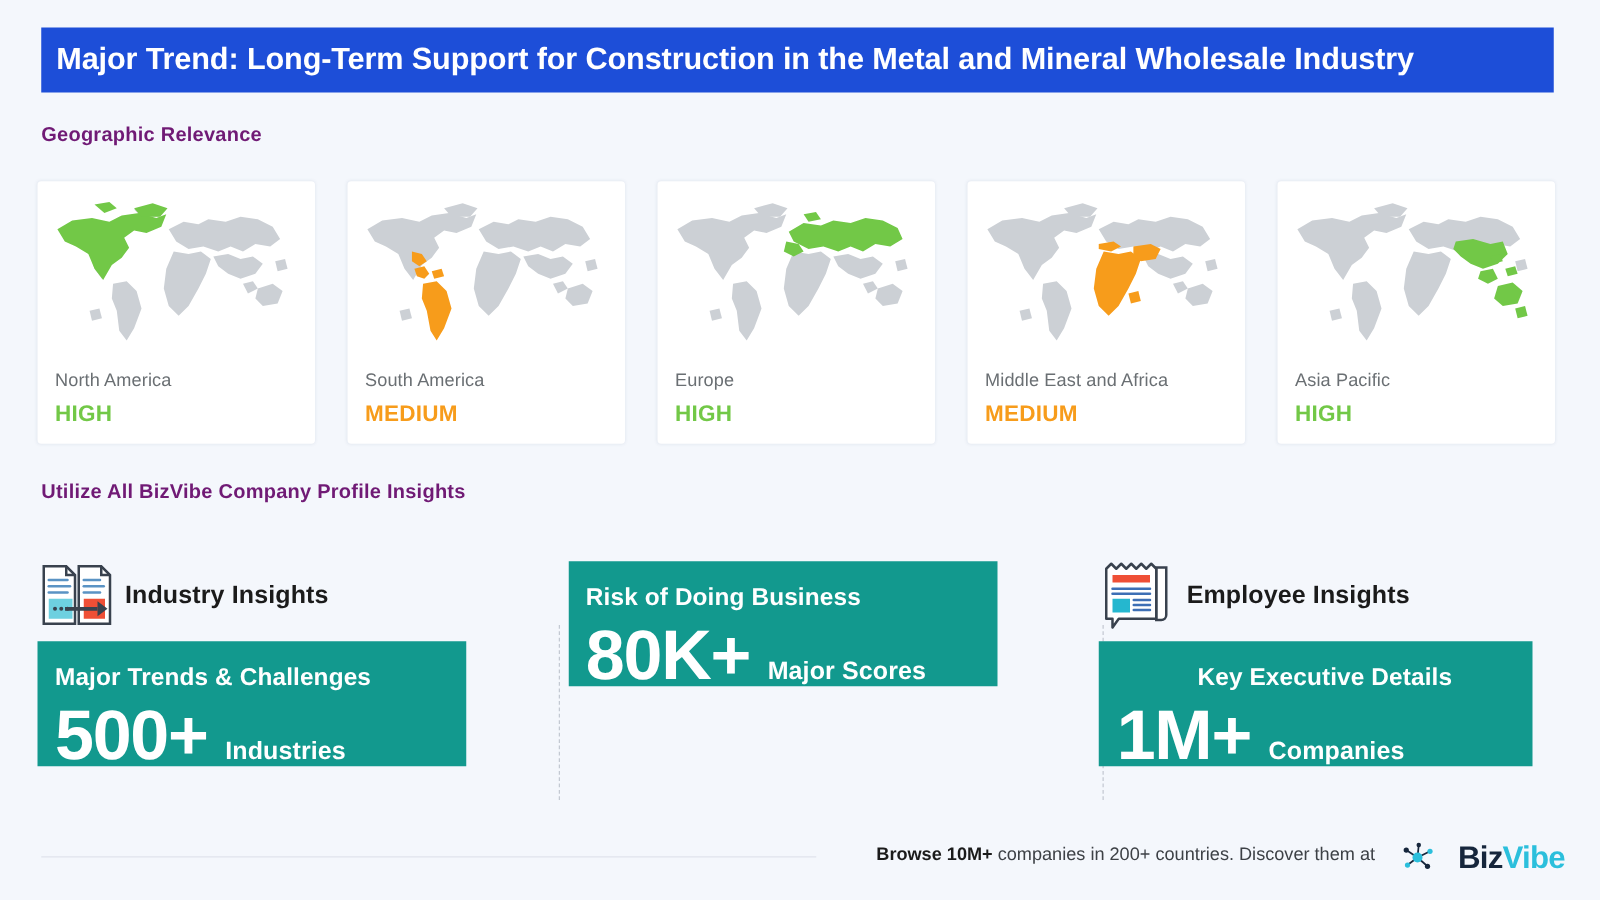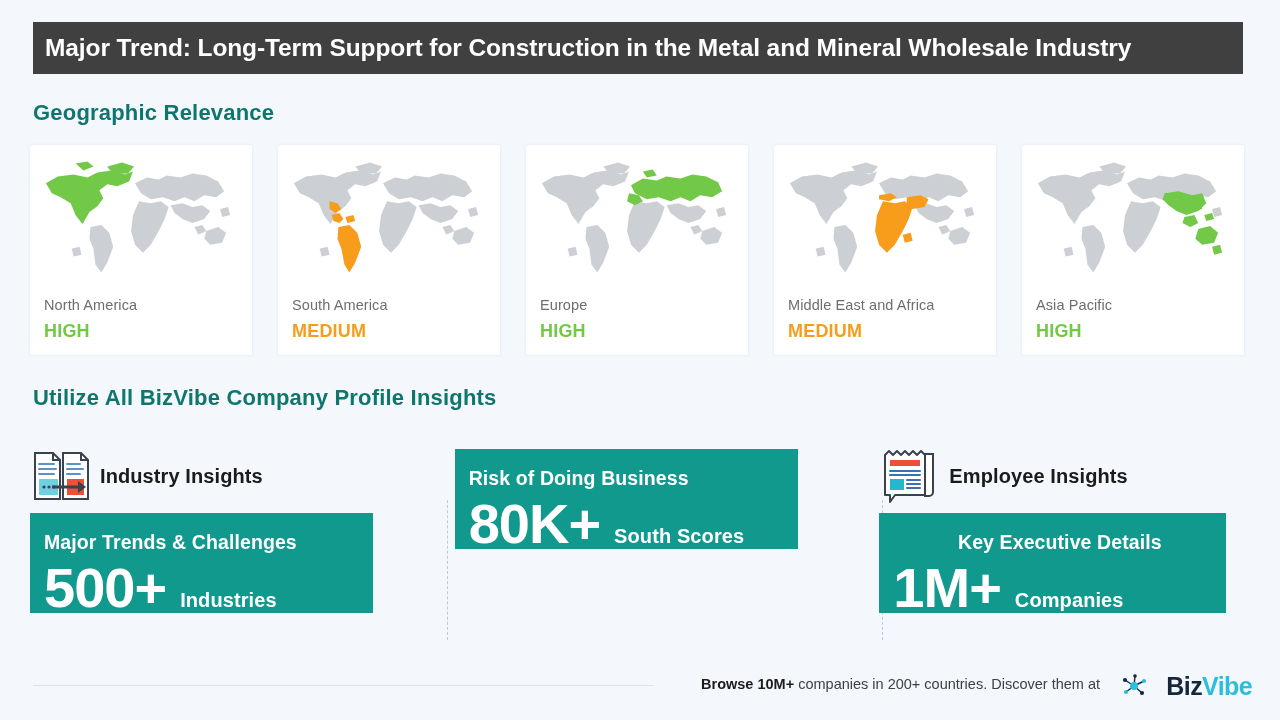--- a/index.html
+++ b/index.html
@@ -15,42 +15,42 @@
     position: relative;
   }
 
   
   .banner {
     position: absolute;
     left: 33px;
     top: 22px;
     width: 1210px;
     height: 52px;
-    background: #404040;
+    background: #1d4ed8;
     display: flex;
     align-items: center;
     box-sizing: border-box;
     padding: 0 12px;
   }
   .banner-title {
     color: #ffffff;
     font-size: 24.5px;
     font-weight: bold;
     letter-spacing: -0.1px;
     white-space: nowrap;
     font-family: "Liberation Sans", sans-serif;
   }
 
   
   .section-heading {
     position: absolute;
     left: 33px;
-    font-size: 22px;
-    font-weight: bold;
-    color: #0f766e;
+    font-size: 16px;
+    font-weight: bold;
+    color: #701a75;
     letter-spacing: 0.2px;
   }
   #geo-heading { top: 100px; }
   #insights-heading { top: 385px; }
 
   
   .geo-row {
     position: absolute;
     left: 30px;
     top: 145px;
@@ -399,21 +399,21 @@
         <span class="stat-unit">Industries</span>
       </div>
     </div>
   </div>
 
   <div class="insight-col col2">
     <div class="stat-box">
       <div class="stat-label">Risk of Doing Business</div>
       <div class="stat-figure-row">
         <span class="stat-number">80K+</span>
-        <span class="stat-unit">South Scores</span>
+        <span class="stat-unit">Major Scores</span>
       </div>
     </div>
   </div>
 
   <div class="insight-col col3">
     <div class="insight-head">
       <svg class="insight-icon" viewBox="0 0 62 56">
         <path d="M46 6 V48 H50 A4 4 0 0 0 54 44 V6 Z" fill="#ffffff" stroke="#39424e" stroke-width="2"></path>
         <path d="M6 7 L10 3 L14 7 L18 3 L22 7 L26 3 L30 7 L34 3 L38 7 L42 3 L46 7 V47 H16 L11 54 L11 47 H6 Z" fill="#ffffff" stroke="#39424e" stroke-width="2" stroke-linejoin="round"></path>
         <rect x="11" y="12" width="30" height="6" fill="#ef4f36"></rect>

